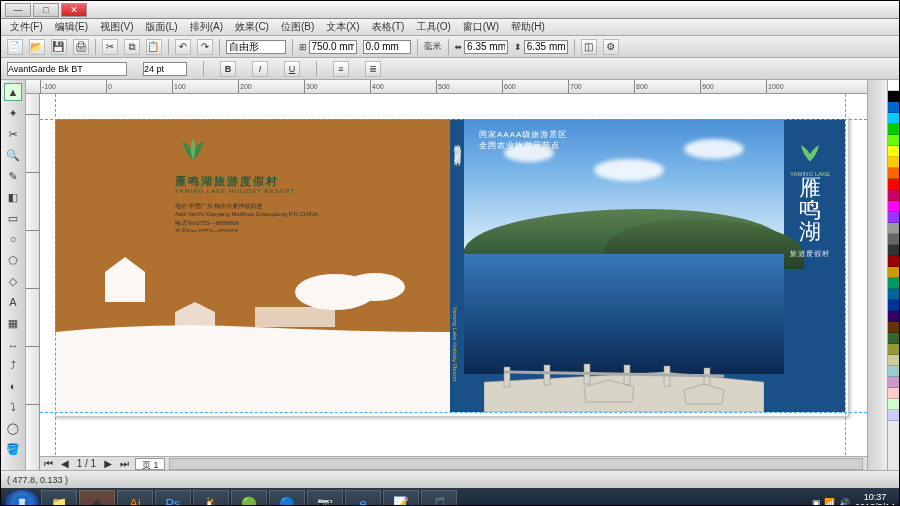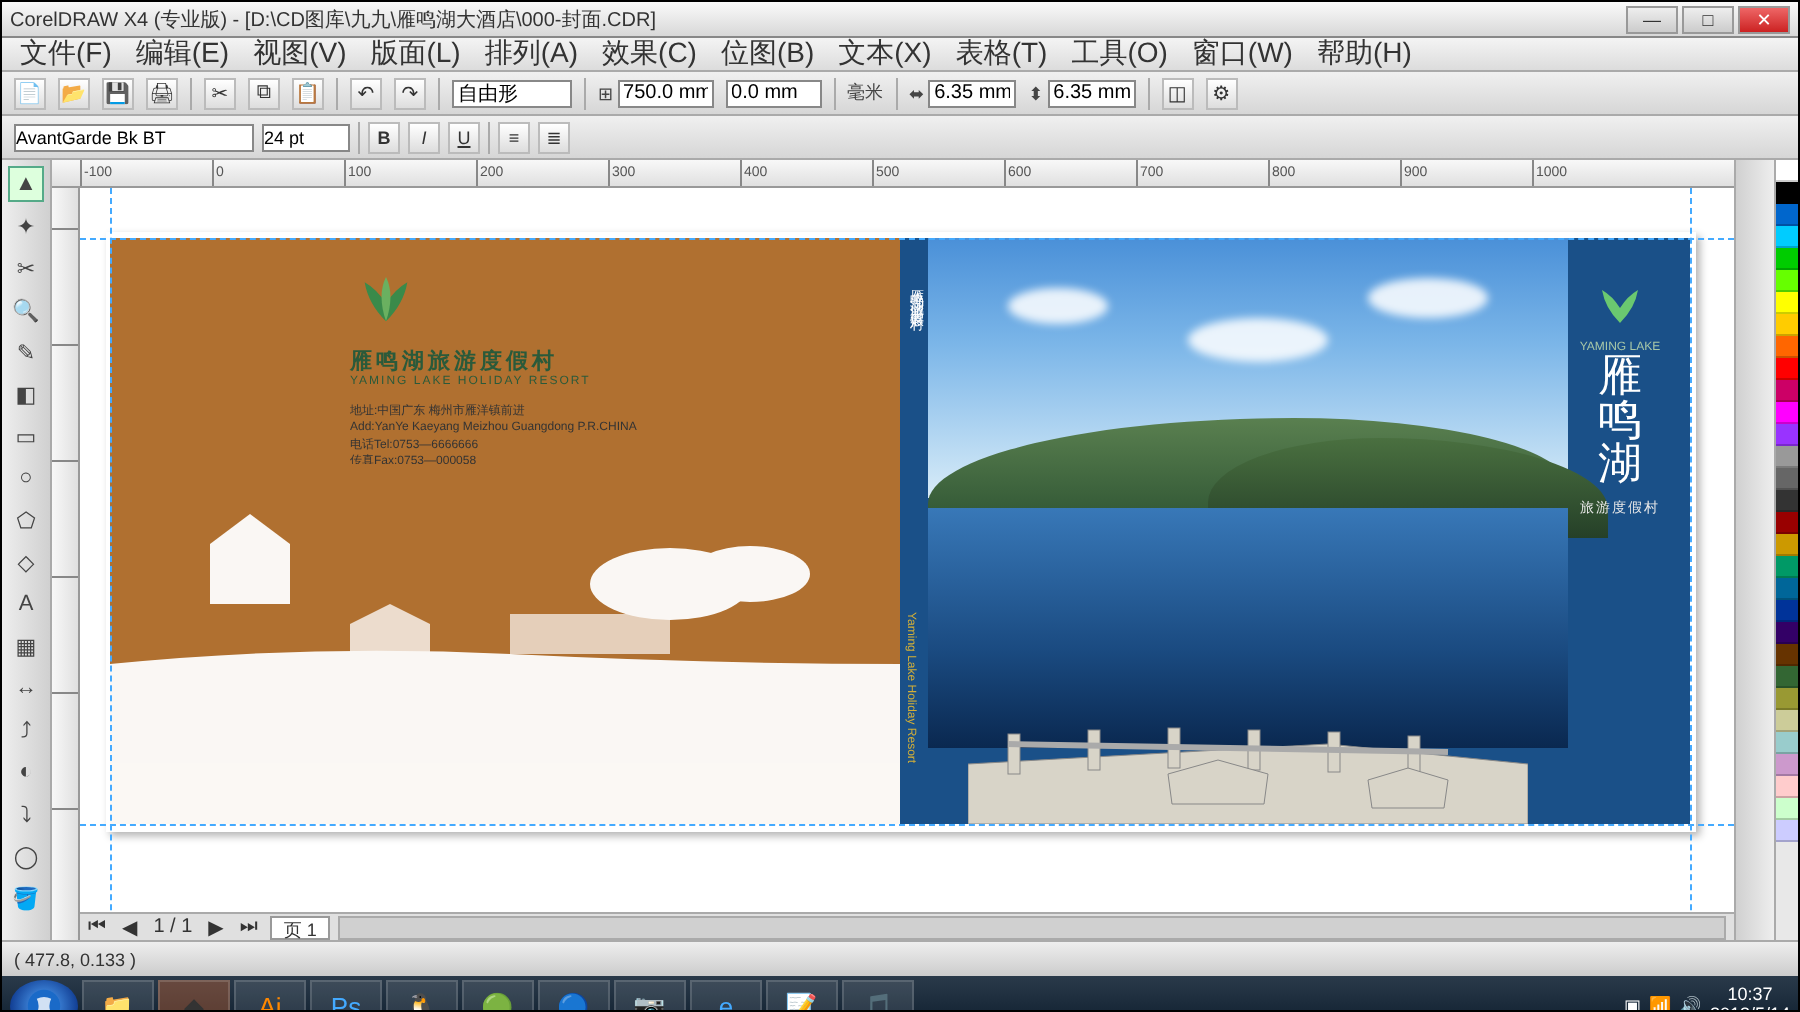--- a/index.html
+++ b/index.html
@@ -2,29 +2,29 @@
 <html><head>
 <meta charset="utf-8">
 <style>
 *{margin:0;padding:0;box-sizing:border-box;font-family:"Microsoft YaHei",Arial,sans-serif}
 body{width:900px;height:506px;overflow:hidden;background:#e8e8e8;font-size:10px;color:#333;border:1px solid #000}
 .titlebar{height:18px;background:linear-gradient(#fafafa,#d8d8d8);display:flex;align-items:center;padding:0 4px;border-bottom:1px solid #888}
 .titlebar .title{flex:1;font-size:10px;color:#333}
 .winbtns{display:flex;gap:2px}
 .winbtn{width:26px;height:14px;background:linear-gradient(#eee,#ccc);border:1px solid #999;display:flex;align-items:center;justify-content:center;font-size:9px}
 .winbtn.close{background:linear-gradient(#e66,#c22);color:#fff}
-.menubar{height:17px;background:linear-gradient(#f4f4f4,#dcdcdc);display:flex;align-items:center;padding:0 4px;gap:2px;border-bottom:1px solid #aaa;font-size:14px}
+.menubar{height:17px;background:linear-gradient(#f4f4f4,#dcdcdc);display:flex;align-items:center;padding:0 4px;gap:2px;border-bottom:1px solid #aaa;font-size:10px}
 .menubar span{padding:0 5px;cursor:default}
 .topprops{height:22px;background:linear-gradient(#f0f0f0,#d6d6d6);display:flex;align-items:center;padding:0 6px;gap:6px;border-bottom:1px solid #aaa;font-size:10px}
 .propbox{display:flex;align-items:center;gap:2px}
 .propbox input{height:14px;border:1px solid #888;font-size:10px;padding:0 2px;background:#fff}
 .propbox .lbl{font-size:9px;color:#444}
 .divider{width:1px;height:16px;background:#aaa}
 .iconbtn{width:16px;height:16px;border:1px solid #bbb;background:linear-gradient(#fff,#ddd);display:flex;align-items:center;justify-content:center}
-.toolbar2{height:22px;background:linear-gradient(#f0f0f0,#d6d6d6);display:flex;align-items:center;padding:0 6px;gap:4px;border-bottom:1px solid #aaa;font-size:9px}
+.toolbar2{height:22px;background:linear-gradient(#f0f0f0,#d6d6d6);display:flex;align-items:center;padding:0 6px;gap:16px;border-bottom:1px solid #aaa;font-size:9px}
 .main{display:flex;height:390px}
 .leftbox{width:25px;background:linear-gradient(to right,#eee,#d0d0d0);border-right:1px solid #aaa;display:flex;flex-direction:column;padding:3px 0;gap:3px;align-items:center}
 .tool{width:18px;height:18px;border:1px solid transparent;display:flex;align-items:center;justify-content:center;font-size:11px;color:#444}
 .tool.active{border-color:#5a8;background:#dfd}
 .canvasarea{flex:1;background:#fff;position:relative;overflow:hidden}
 .hruler{height:14px;background:linear-gradient(#f8f8f8,#e0e0e0);border-bottom:1px solid #999;display:flex;font-size:7px;color:#555;position:relative;overflow:hidden}
 .hruler .tick{position:absolute;top:0;height:100%;border-left:1px solid #888;padding-left:1px;line-height:14px}
 .canvaswrap{display:flex;height:calc(100% - 14px)}
 .vruler{width:14px;background:linear-gradient(to right,#f8f8f8,#e0e0e0);border-right:1px solid #999;position:relative}
 .vruler .tick{position:absolute;left:0;width:100%;border-top:1px solid #888;font-size:7px;color:#555;writing-mode:vertical-rl;line-height:14px}
@@ -65,21 +65,20 @@
 .taskbar{height:30px;background:linear-gradient(#2a3a4a,#0a1a2a);display:flex;align-items:center;padding:0 4px;gap:2px}
 .start{width:34px;height:26px;background:radial-gradient(circle,#5af,#027);border-radius:50%;display:flex;align-items:center;justify-content:center}
 .taskbtn{width:36px;height:26px;background:rgba(255,255,255,.1);border:1px solid rgba(255,255,255,.15);display:flex;align-items:center;justify-content:center;font-size:13px}
 .tray{margin-left:auto;display:flex;align-items:center;gap:4px;color:#fff;font-size:9px}
 .tray .clock{text-align:center;line-height:1.1}
 </style>
 </head>
 <body>
 
 <div class="titlebar">
-  <span class="title">CorelDRAW X4 (专业版) - [D:\CD图库\九九\雁鸣湖大酒店\000-封面.CDR]</span>
   <div class="winbtns">
     <div class="winbtn">—</div>
     <div class="winbtn">□</div>
     <div class="winbtn close">✕</div>
   </div>
 </div>
 
 <div class="menubar">
   <span>文件(F)</span>
   <span>编辑(E)</span>
@@ -258,20 +257,24 @@
                   <rect x="60" y="3" width="6" height="20"></rect>
                 <rect x="100" y="2" width="6" height="20"></rect>
                   <rect x="140" y="3" width="6" height="20"></rect>
                 <rect x="180" y="4" width="6" height="20"></rect>
                   <rect x="220" y="6" width="6" height="20"></rect>
                 <path d="M20 10 L240 14" stroke="#aaa" stroke-width="3" fill="none"></path>
                 <polygon points="100,25 125,18 150,25 148,40 102,40"></polygon>
                 <polygon points="200,28 220,22 240,28 238,42 202,42"></polygon>
               </g>
             </svg>
+            <div class="toptag">
+              <div>国家AAAA级旅游景区</div>
+              <div>全国农业旅游示范点</div>
+            </div>
             <div class="titleblock">
               <div class="logo2">
                 <svg viewBox="0 0 40 36">
                     <path d="M20 30 Q10 20 8 8 Q15 12 20 20 Q25 12 32 8 Q30 20 20 30" fill="#6ac870"></path>
                   </svg>
               </div>
               <div style="font-size:6px;color:#a8c8a8">YAMING LAKE</div>
               <div class="vtitle">
                 <span>雁</span>
                 <span>鸣</span>

